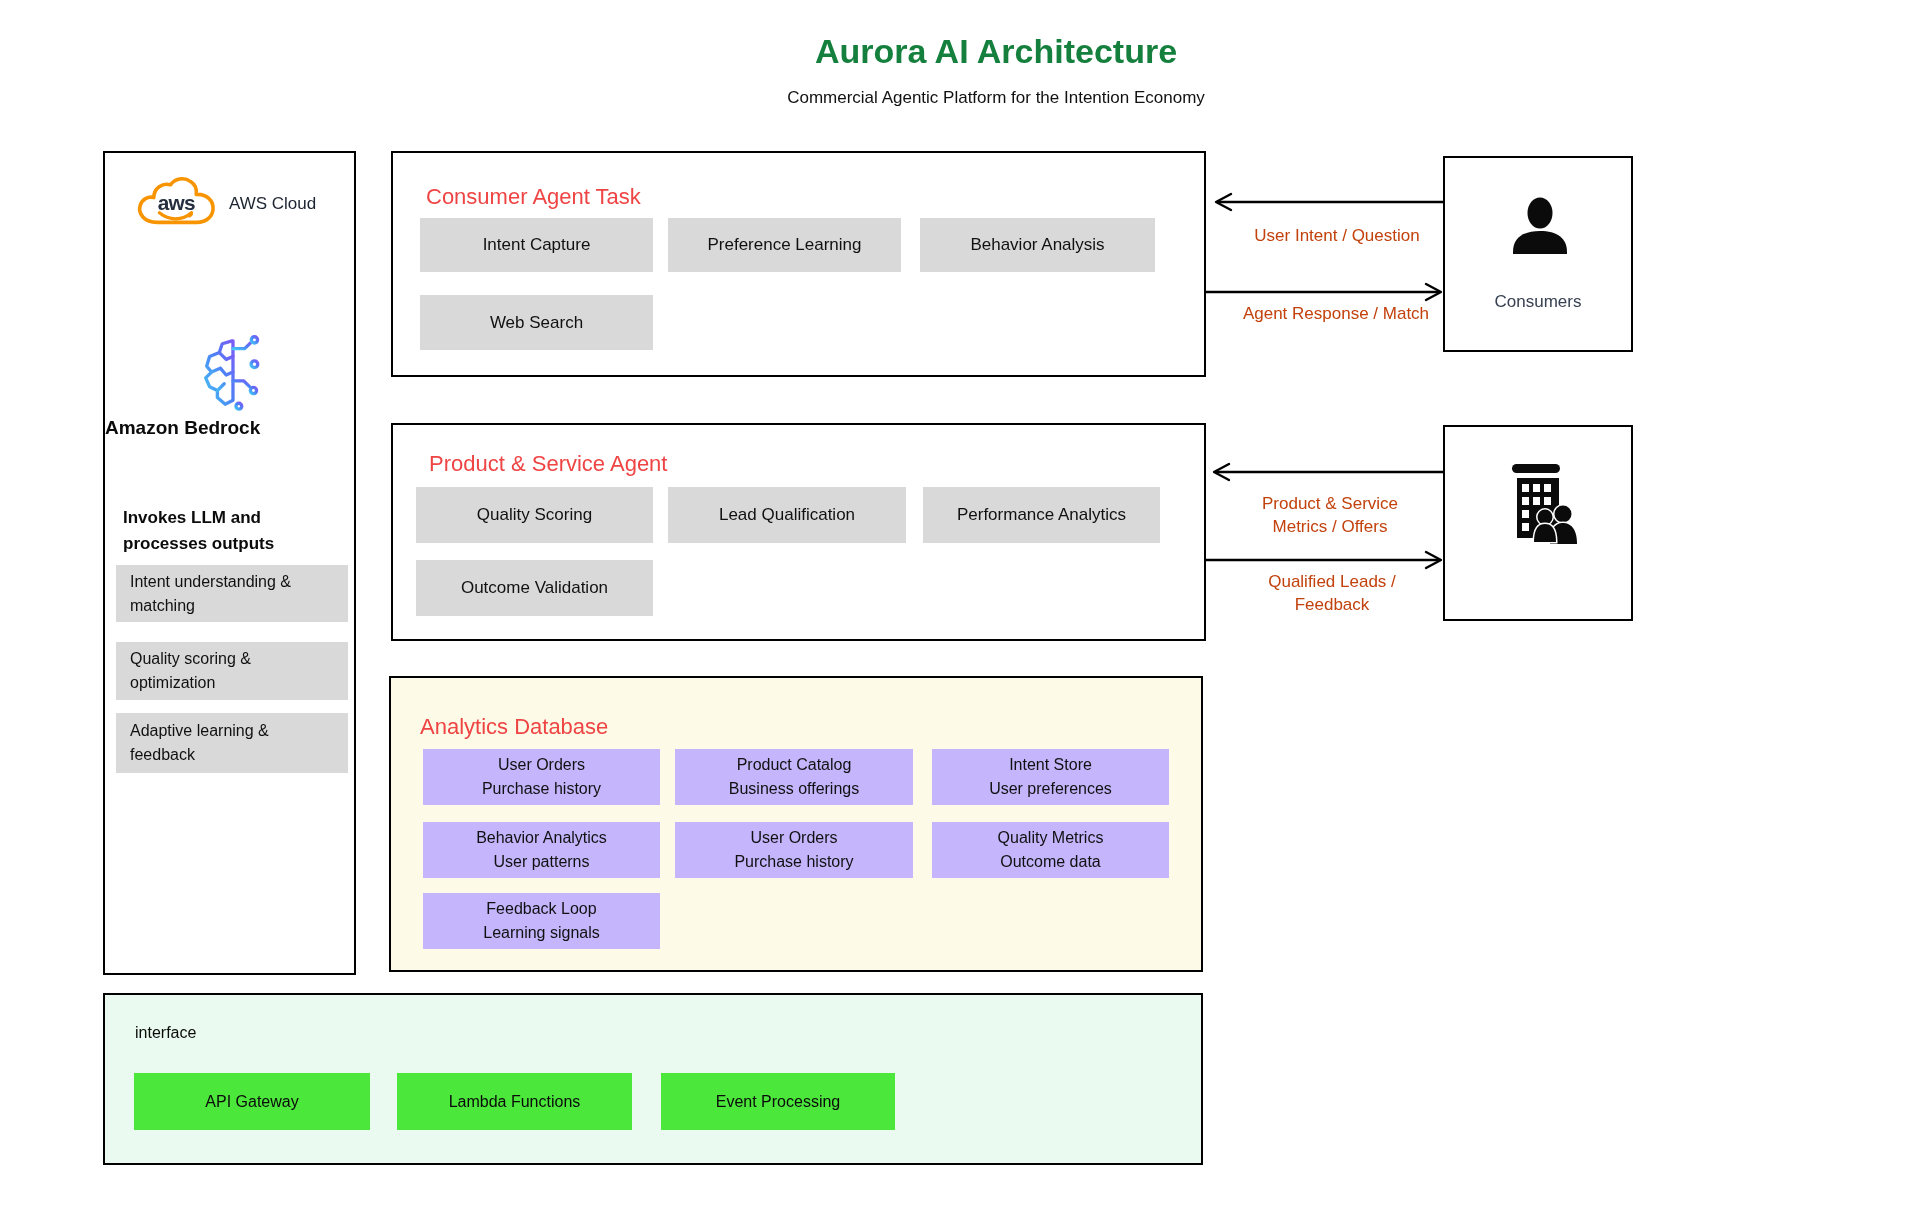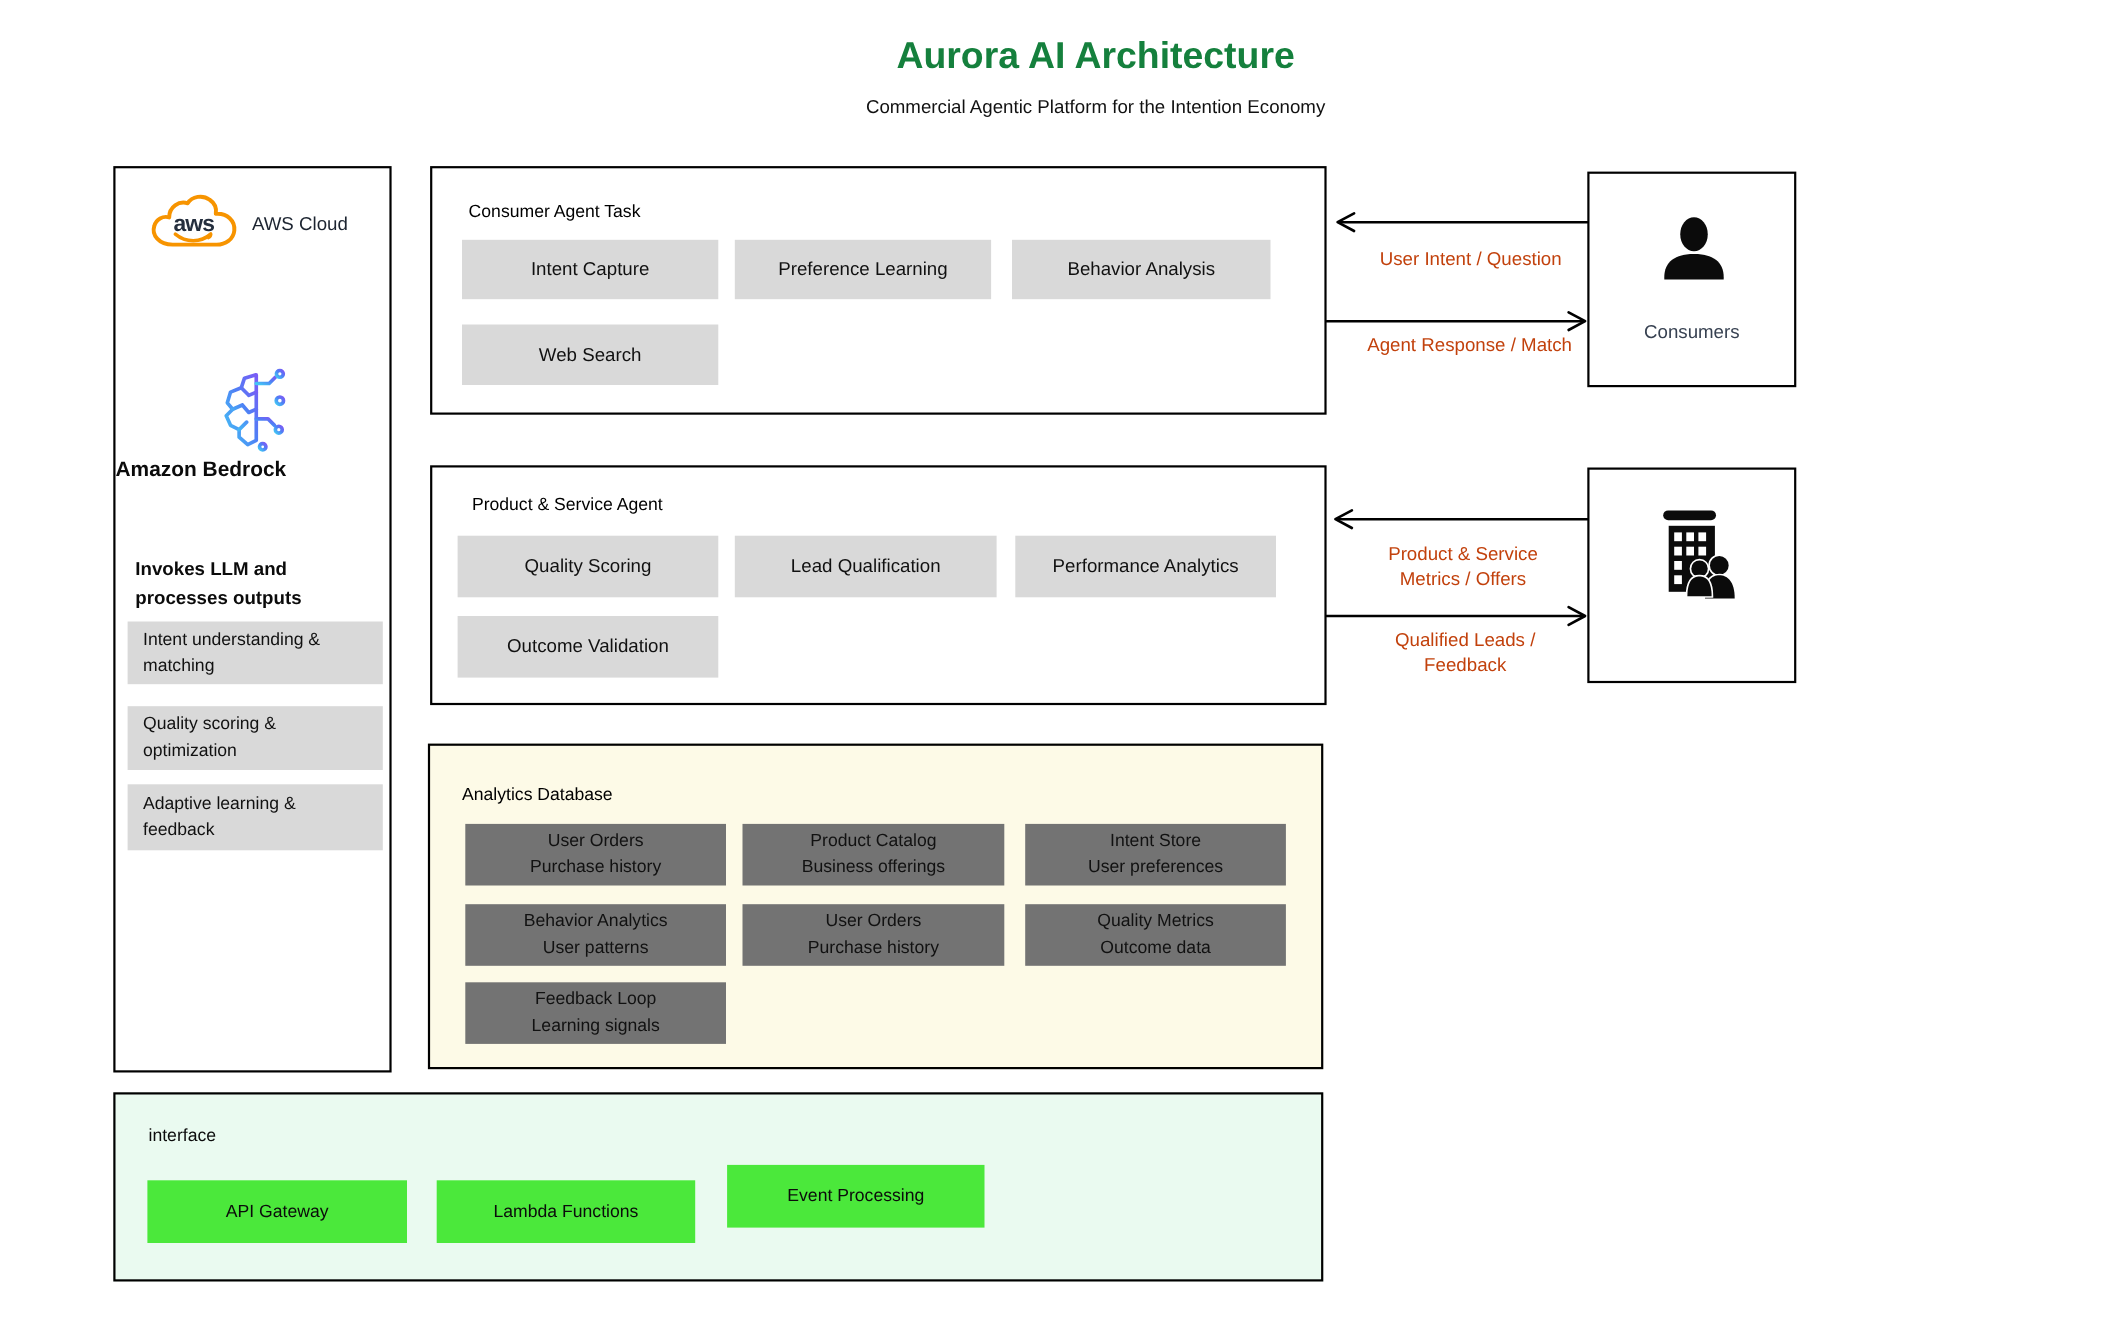--- a/index.html
+++ b/index.html
@@ -6,27 +6,27 @@
   .canvas{
     position:relative;width:1920px;height:1210px;background:#ffffff;
     font-family:"Liberation Sans",sans-serif;color:#111;overflow:hidden;
   }
   .abs{position:absolute;}
   .title{position:absolute;left:96px;top:32px;width:1800px;text-align:center;
          font-size:34px;font-weight:700;color:#15803d;}
   .subtitle{position:absolute;left:96px;top:88px;width:1800px;text-align:center;
          font-size:17px;color:#111;}
   .box{position:absolute;border:2px solid #000;background:#fff;box-sizing:border-box;}
-  .hdr{position:absolute;font-size:16px;color:#000000;white-space:nowrap;}
+  .hdr{position:absolute;font-size:22px;color:#ef4444;white-space:nowrap;}
   .chip{position:absolute;background:#d9d9d9;display:flex;align-items:center;justify-content:center;
         font-size:17px;color:#111;text-align:center;box-sizing:border-box;}
   .outchip{position:absolute;background:#d9d9d9;display:flex;align-items:center;
         font-size:16px;line-height:24px;color:#111;text-align:left;
         padding:6px 10px 6px 14px;box-sizing:border-box;}
-  .ychip{position:absolute;background:#737373;display:flex;flex-direction:column;
+  .ychip{position:absolute;background:#c4b5fd;display:flex;flex-direction:column;
         align-items:center;justify-content:center;font-size:16px;line-height:24px;
         color:#111;text-align:center;box-sizing:border-box;}
   .gchip{position:absolute;background:#4be83b;display:flex;align-items:center;justify-content:center;
         font-size:16px;color:#0b0b0b;text-align:center;box-sizing:border-box;}
   .panel-tint-yellow{background:#fdfae7;}
   .panel-tint-mint{background:#eafaf0;}
   .arrow-label{position:absolute;font-size:17px;line-height:23px;color:#c2410c;text-align:center;}
   .aws-cloud-label{position:absolute;left:124px;top:41px;font-size:17px;color:#1c2430;}
   .bedrock-label{position:absolute;left:0;top:264px;width:100%;text-align:left;
         font-size:19px;font-weight:700;color:#0b0b0b;}
@@ -129,21 +129,21 @@
     <div class="ychip" style="left:32px;top:215px;width:237px;height:56px;">
       <span>Feedback Loop</span>
       <span>Learning signals</span>
     </div>
   </div>
 
   <div class="box panel-tint-mint" style="left:103px;top:993px;width:1100px;height:172px;">
     <div class="hdr" style="left:30px;top:29px;color:#0b0b0b;font-size:16px;">interface</div>
     <div class="gchip" style="left:29px;top:78px;width:236px;height:57px;">API Gateway</div>
     <div class="gchip" style="left:292px;top:78px;width:235px;height:57px;">Lambda Functions</div>
-    <div class="gchip" style="left:556px;top:64px;width:234px;height:57px;">Event Processing</div>
+    <div class="gchip" style="left:556px;top:78px;width:234px;height:57px;">Event Processing</div>
   </div>
 
   <div class="box" style="left:1443px;top:156px;width:190px;height:196px;">
     <svg class="abs" style="left:65px;top:28px;" width="60" height="84" viewBox="0 0 60 64">
       <ellipse cx="30" cy="17" rx="12.5" ry="15.5" fill="#0b0b0b"></ellipse>
       <path d="M3 56 C3 42 13 35 30 35 C47 35 57 42 57 56 L57 58 L3 58 Z" fill="#0b0b0b"></path>
     </svg>
     <div class="actor-label">Consumers</div>
   </div>
 

